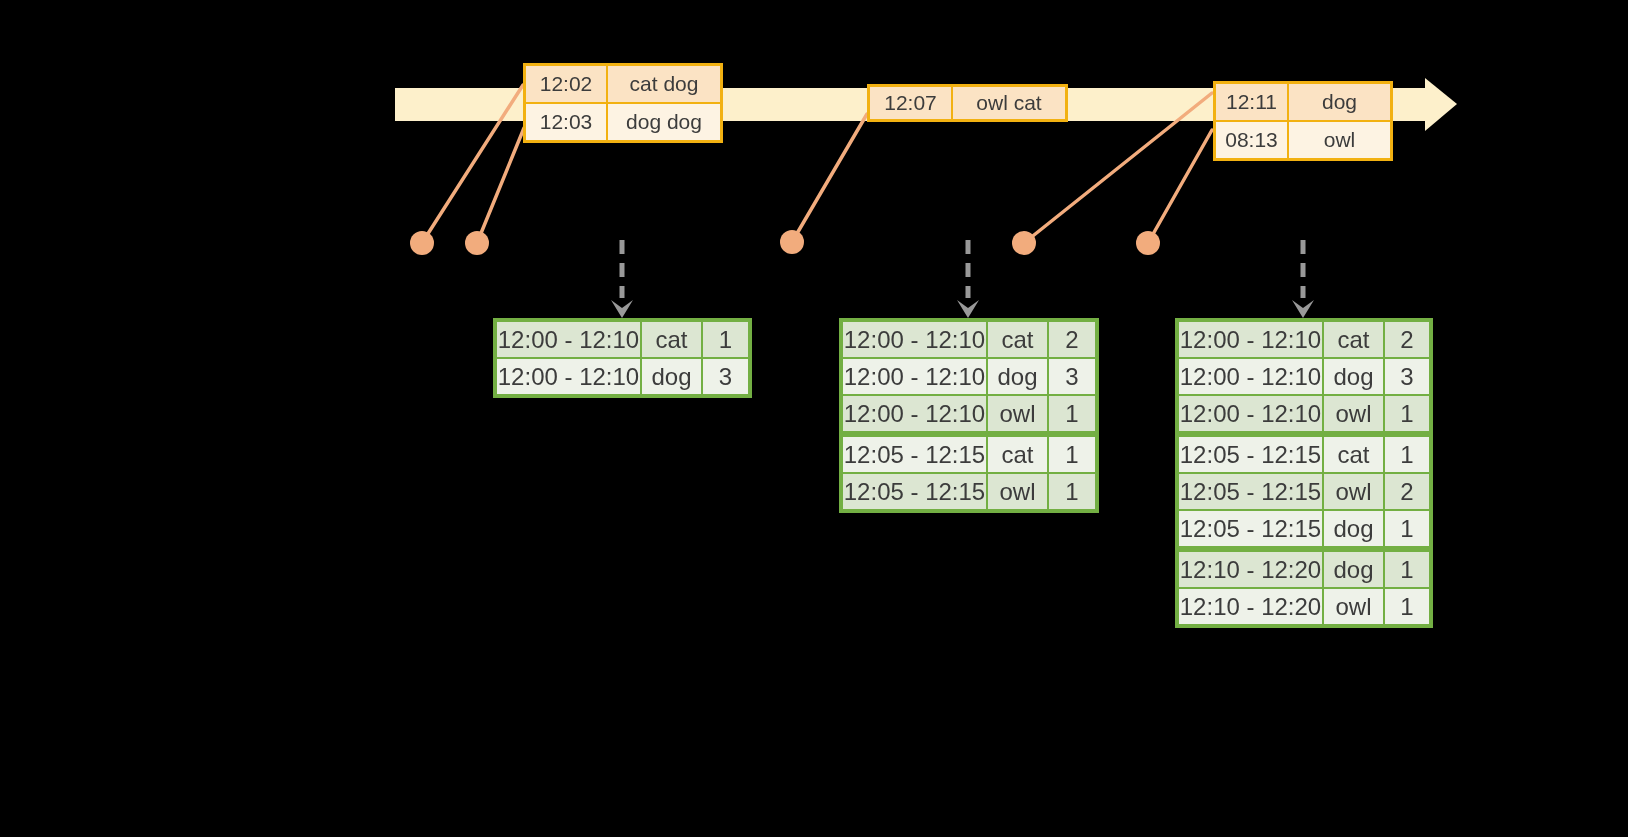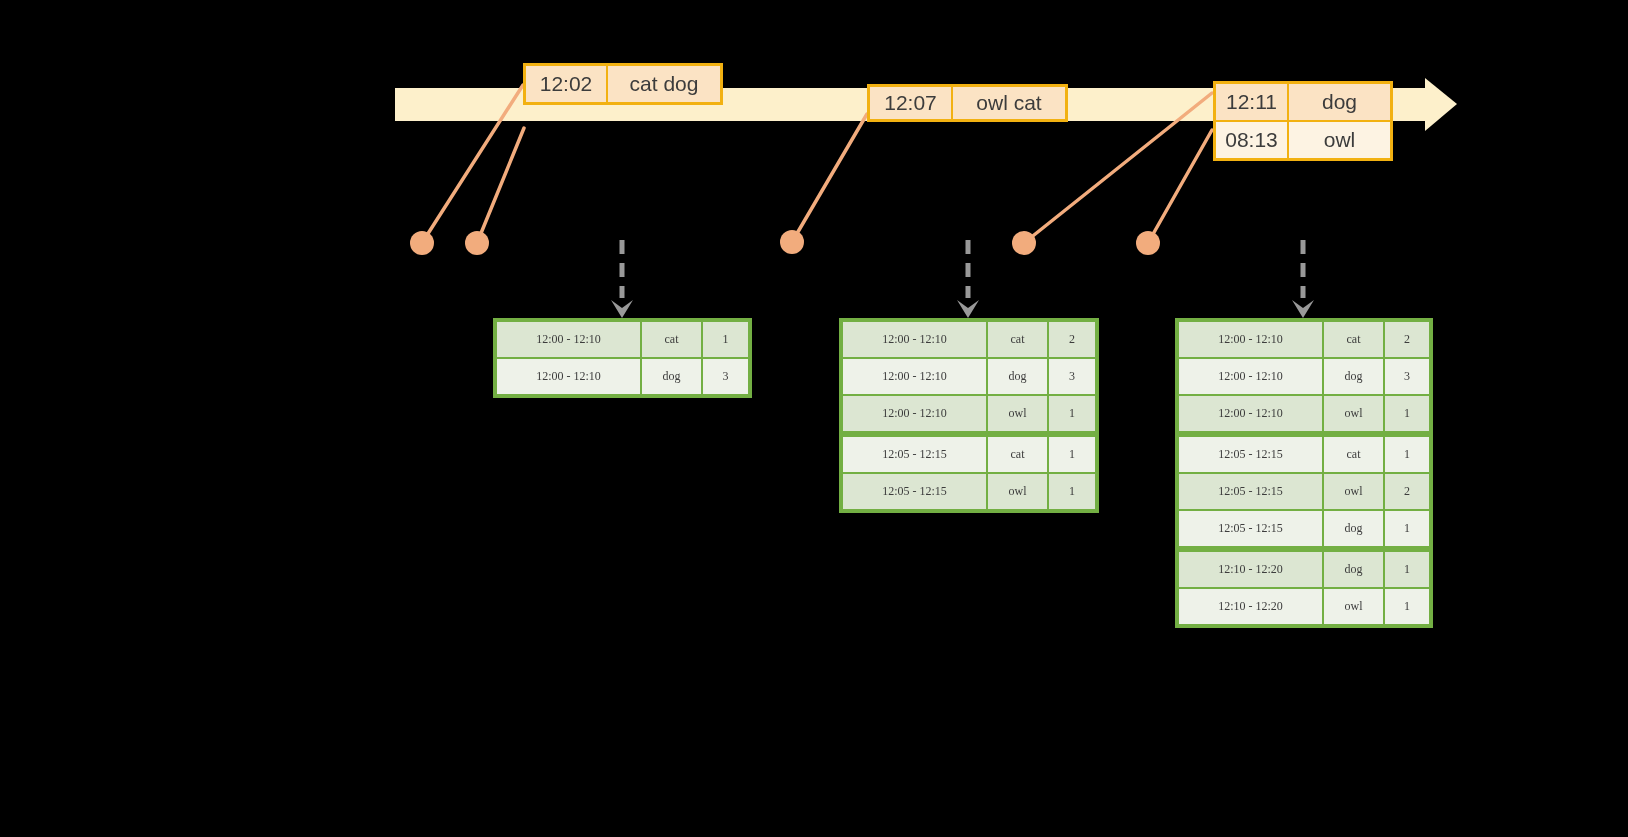--- a/index.html
+++ b/index.html
@@ -14,21 +14,21 @@
   .band{fill:var(--band);}
 
   .etable{position:absolute;border:3px solid var(--amber);background:var(--amber);
           display:flex;flex-direction:column;gap:2px;font-size:21px;}
   .erow{display:grid;grid-template-columns:var(--tc,80px) 1fr;gap:2px;background:var(--amber);}
   .erow .cell{height:var(--rh,36px);display:flex;align-items:center;justify-content:center;
               background:var(--peach_light);white-space:nowrap;}
   .erow.dark .cell{background:var(--peach_dark);}
 
   .rtable{position:absolute;border:4px solid var(--green);background:var(--green);
-          display:flex;flex-direction:column;gap:6px;font-size:12px;font-family:Liberation Serif, serif;}
+          display:flex;flex-direction:column;gap:6px;font-size:24px;}
   .group{display:flex;flex-direction:column;gap:2px;background:var(--green);}
   .rrow{display:grid;grid-template-columns:143px 59px 1fr;gap:2px;background:var(--green);}
   .rrow .cell{height:35px;display:flex;align-items:center;justify-content:center;
               background:var(--green_light);white-space:nowrap;}
   .rrow.dark .cell{background:var(--green_dark);}
 </style>
 </head>
 <body>
 
 <div class="stage">
@@ -60,20 +60,24 @@
     <g>
       <line class="trig" x1="1303" y1="240" x2="1303" y2="298"></line>
       <path class="trighead" d="M 1292,300 L 1303,318 L 1314,300 L 1303,308 Z"></path>
     </g>
   </svg>
 
   <div class="etable" style="left:523px;top:63px;width:200px;--tc:80px;">
       <div class="erow dark">
         <div class="cell">12:02</div>
         <div class="cell">cat dog</div>
+      </div>
+      <div class="erow light">
+        <div class="cell">12:03</div>
+        <div class="cell">dog dog</div>
       </div>
     </div>
   <div class="etable" style="left:867px;top:84px;width:201px;--tc:81px;--rh:32px;">
       <div class="erow dark">
         <div class="cell">12:07</div>
         <div class="cell">owl cat</div>
       </div>
     </div>
   <div class="etable" style="left:1213px;top:81px;width:180px;--tc:71px;">
       <div class="erow dark">

